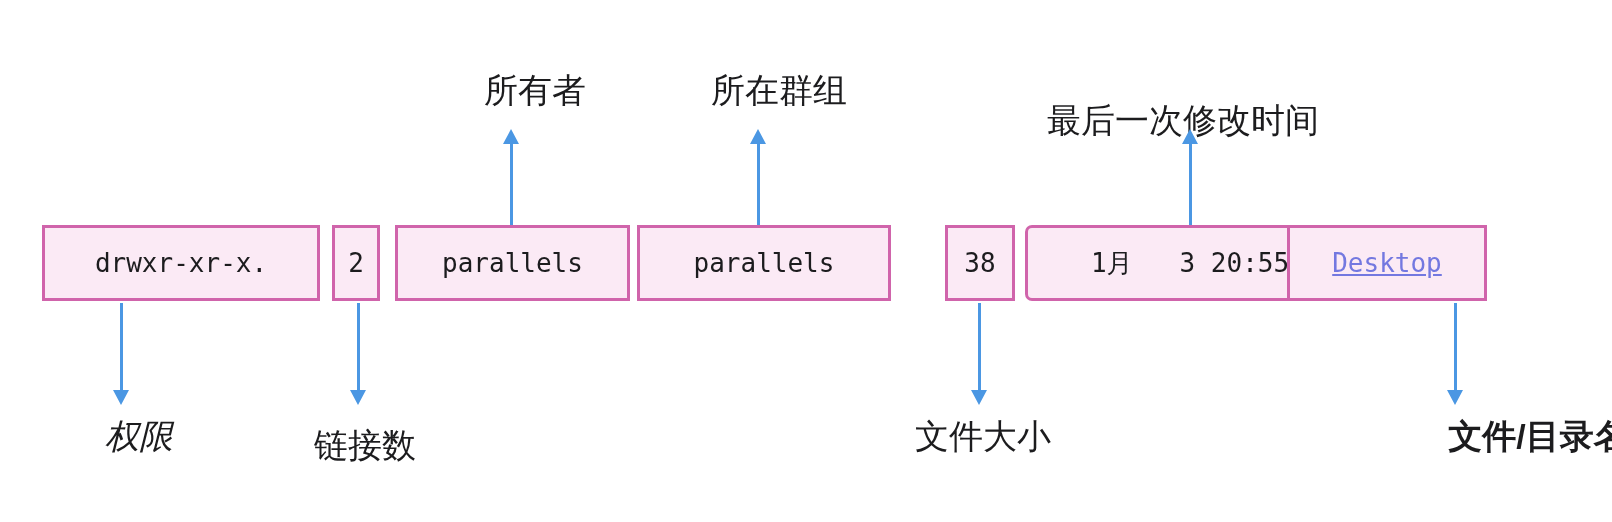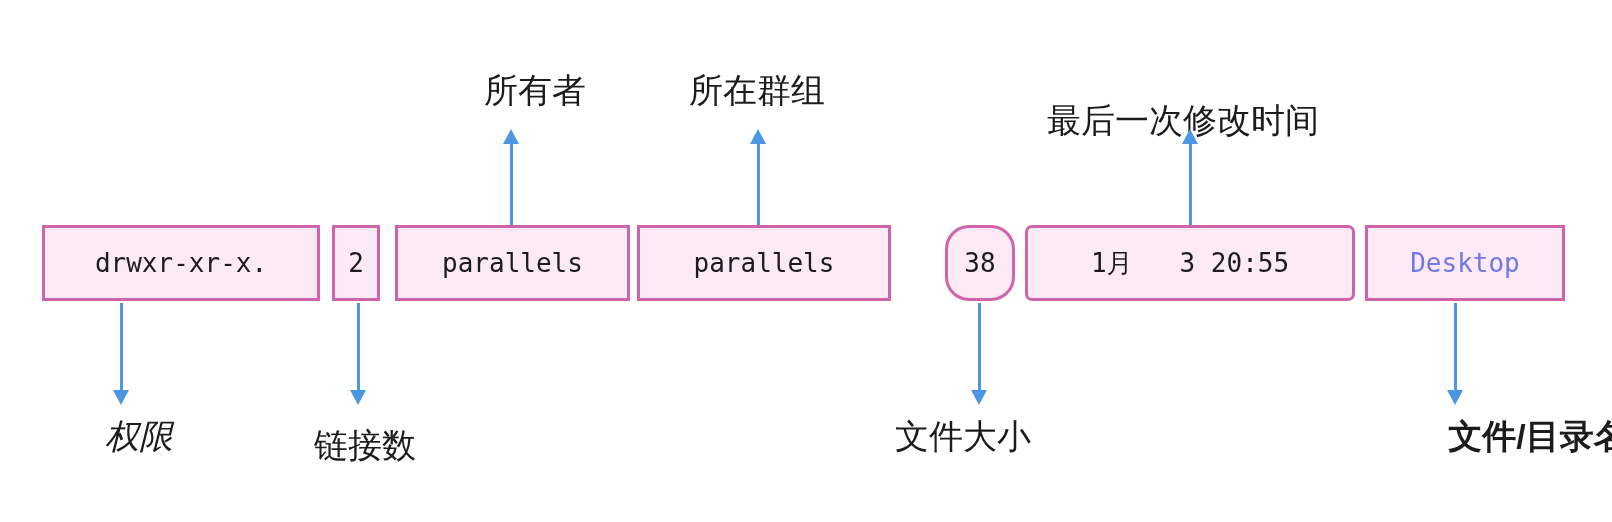--- a/index.html
+++ b/index.html
@@ -35,41 +35,41 @@
     font-family: "DejaVu Sans Mono", "Liberation Mono", monospace;
     font-size: 26px;
     line-height: 1;
     color: var(--text);
     white-space: pre;
   }
   .fbox-perm  { left: 42px;   width: 278px; }
   .fbox-links { left: 332px;  width: 48px;  }
   .fbox-owner { left: 395px;  width: 235px; }
   .fbox-group { left: 637px;  width: 254px; }
-  .fbox-size  { left: 945px;  width: 70px; border-radius: 24px;  }
+  .fbox-size  { left: 945px;  width: 70px;  }
   .fbox-mtime { left: 1025px; width: 330px; border-radius: 7px; }
-  .fbox-name  { left: 1365px; width: 200px; color: var(--filename-text); }
+  .fbox-name  { left: 1287px; width: 200px; color: var(--filename-text); text-decoration: underline; }
 
   
   .lab {
     position: absolute;
     transform: translateX(-50%);
     font-size: 34px;
     color: var(--text);
     white-space: nowrap;
     line-height: 44px;
   }
   .lab-top { top: 68px; }
   .lab-bottom { top: 414px; }
   .lab-owner { left: 535px; }
-  .lab-group { left: 757px; }
+  .lab-group { left: 779px; }
   .lab-mtime { left: 1183px; margin-top: 30px; }
   .lab-perm  { left: 139px; font-style: italic; }
   .lab-links { left: 365px; margin-top: 9px; }
-  .lab-size  { left: 963px; }
+  .lab-size  { left: 983px; }
   .lab-name  { left: 1538px; font-weight: bold; }
 
   
   .arrow {
     position: absolute;
     width: 16px;
     display: flex;
     flex-direction: column;
     align-items: center;
   }

